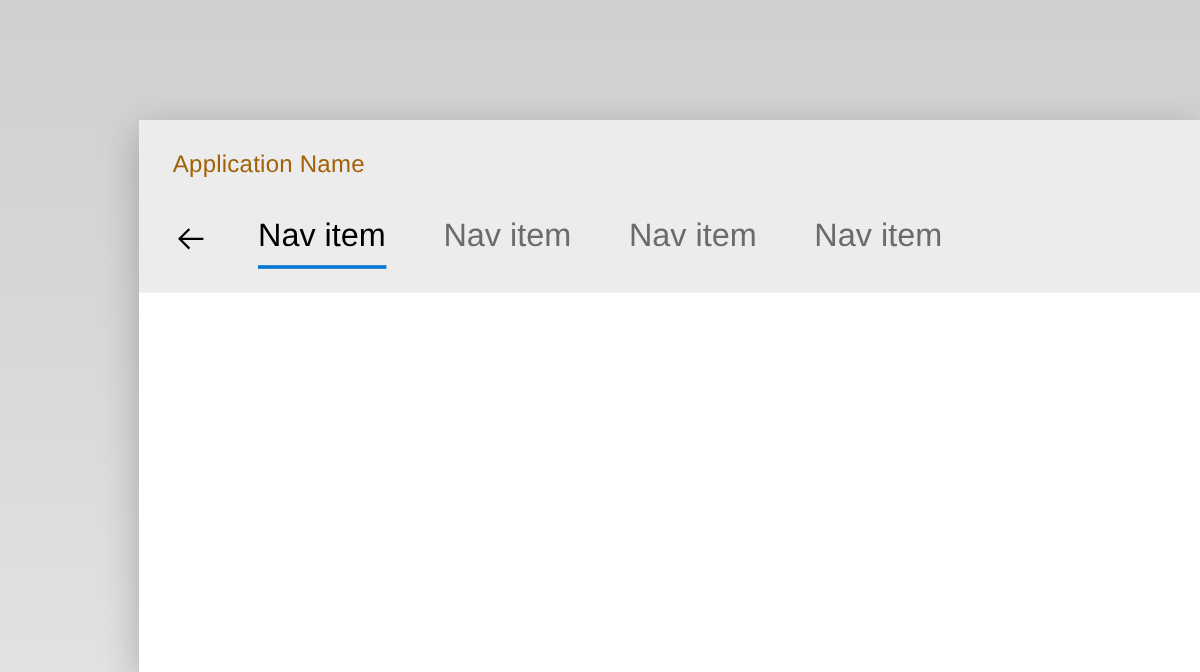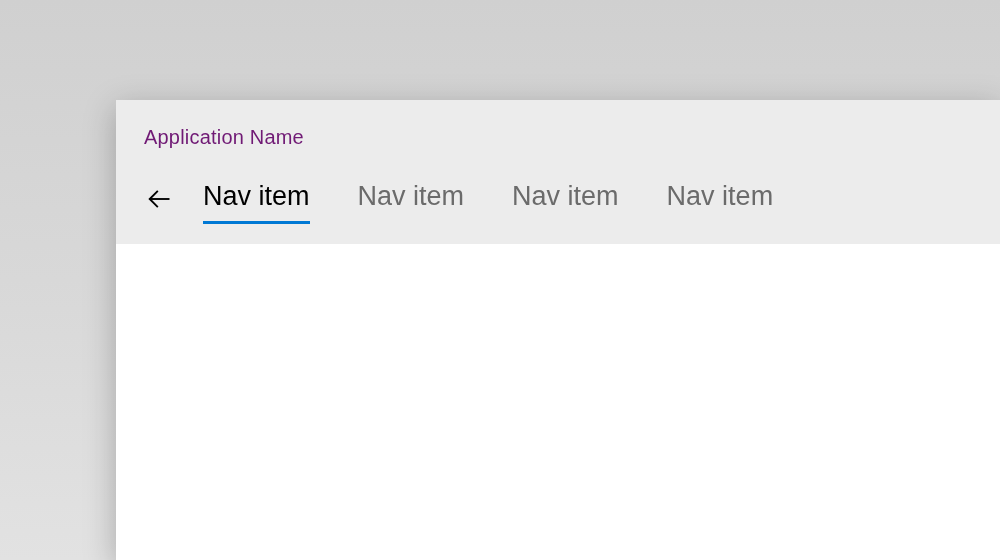--- a/index.html
+++ b/index.html
@@ -25,30 +25,30 @@
       box-shadow: 0 8px 30px rgba(0,0,0,0.25);
     }
     .header {
       background: #ececec;
       height: 144px;
       padding: 0;
     }
     .app-title {
       font-size: 20px;
       font-weight: 400;
-      color: #701a75;
+      color: #a16207;
       padding: 26px 0 0 28px;
       letter-spacing: 0.2px;
     }
     .nav-row {
       display: flex;
       align-items: center;
       margin-top: 28px;
       padding-left: 19px;
-      gap: 0;
+      gap: 12px;
     }
     .back-button {
       width: 48px;
       height: 48px;
       display: flex;
       align-items: center;
       justify-content: center;
       cursor: pointer;
       margin-right: 20px;
     }

